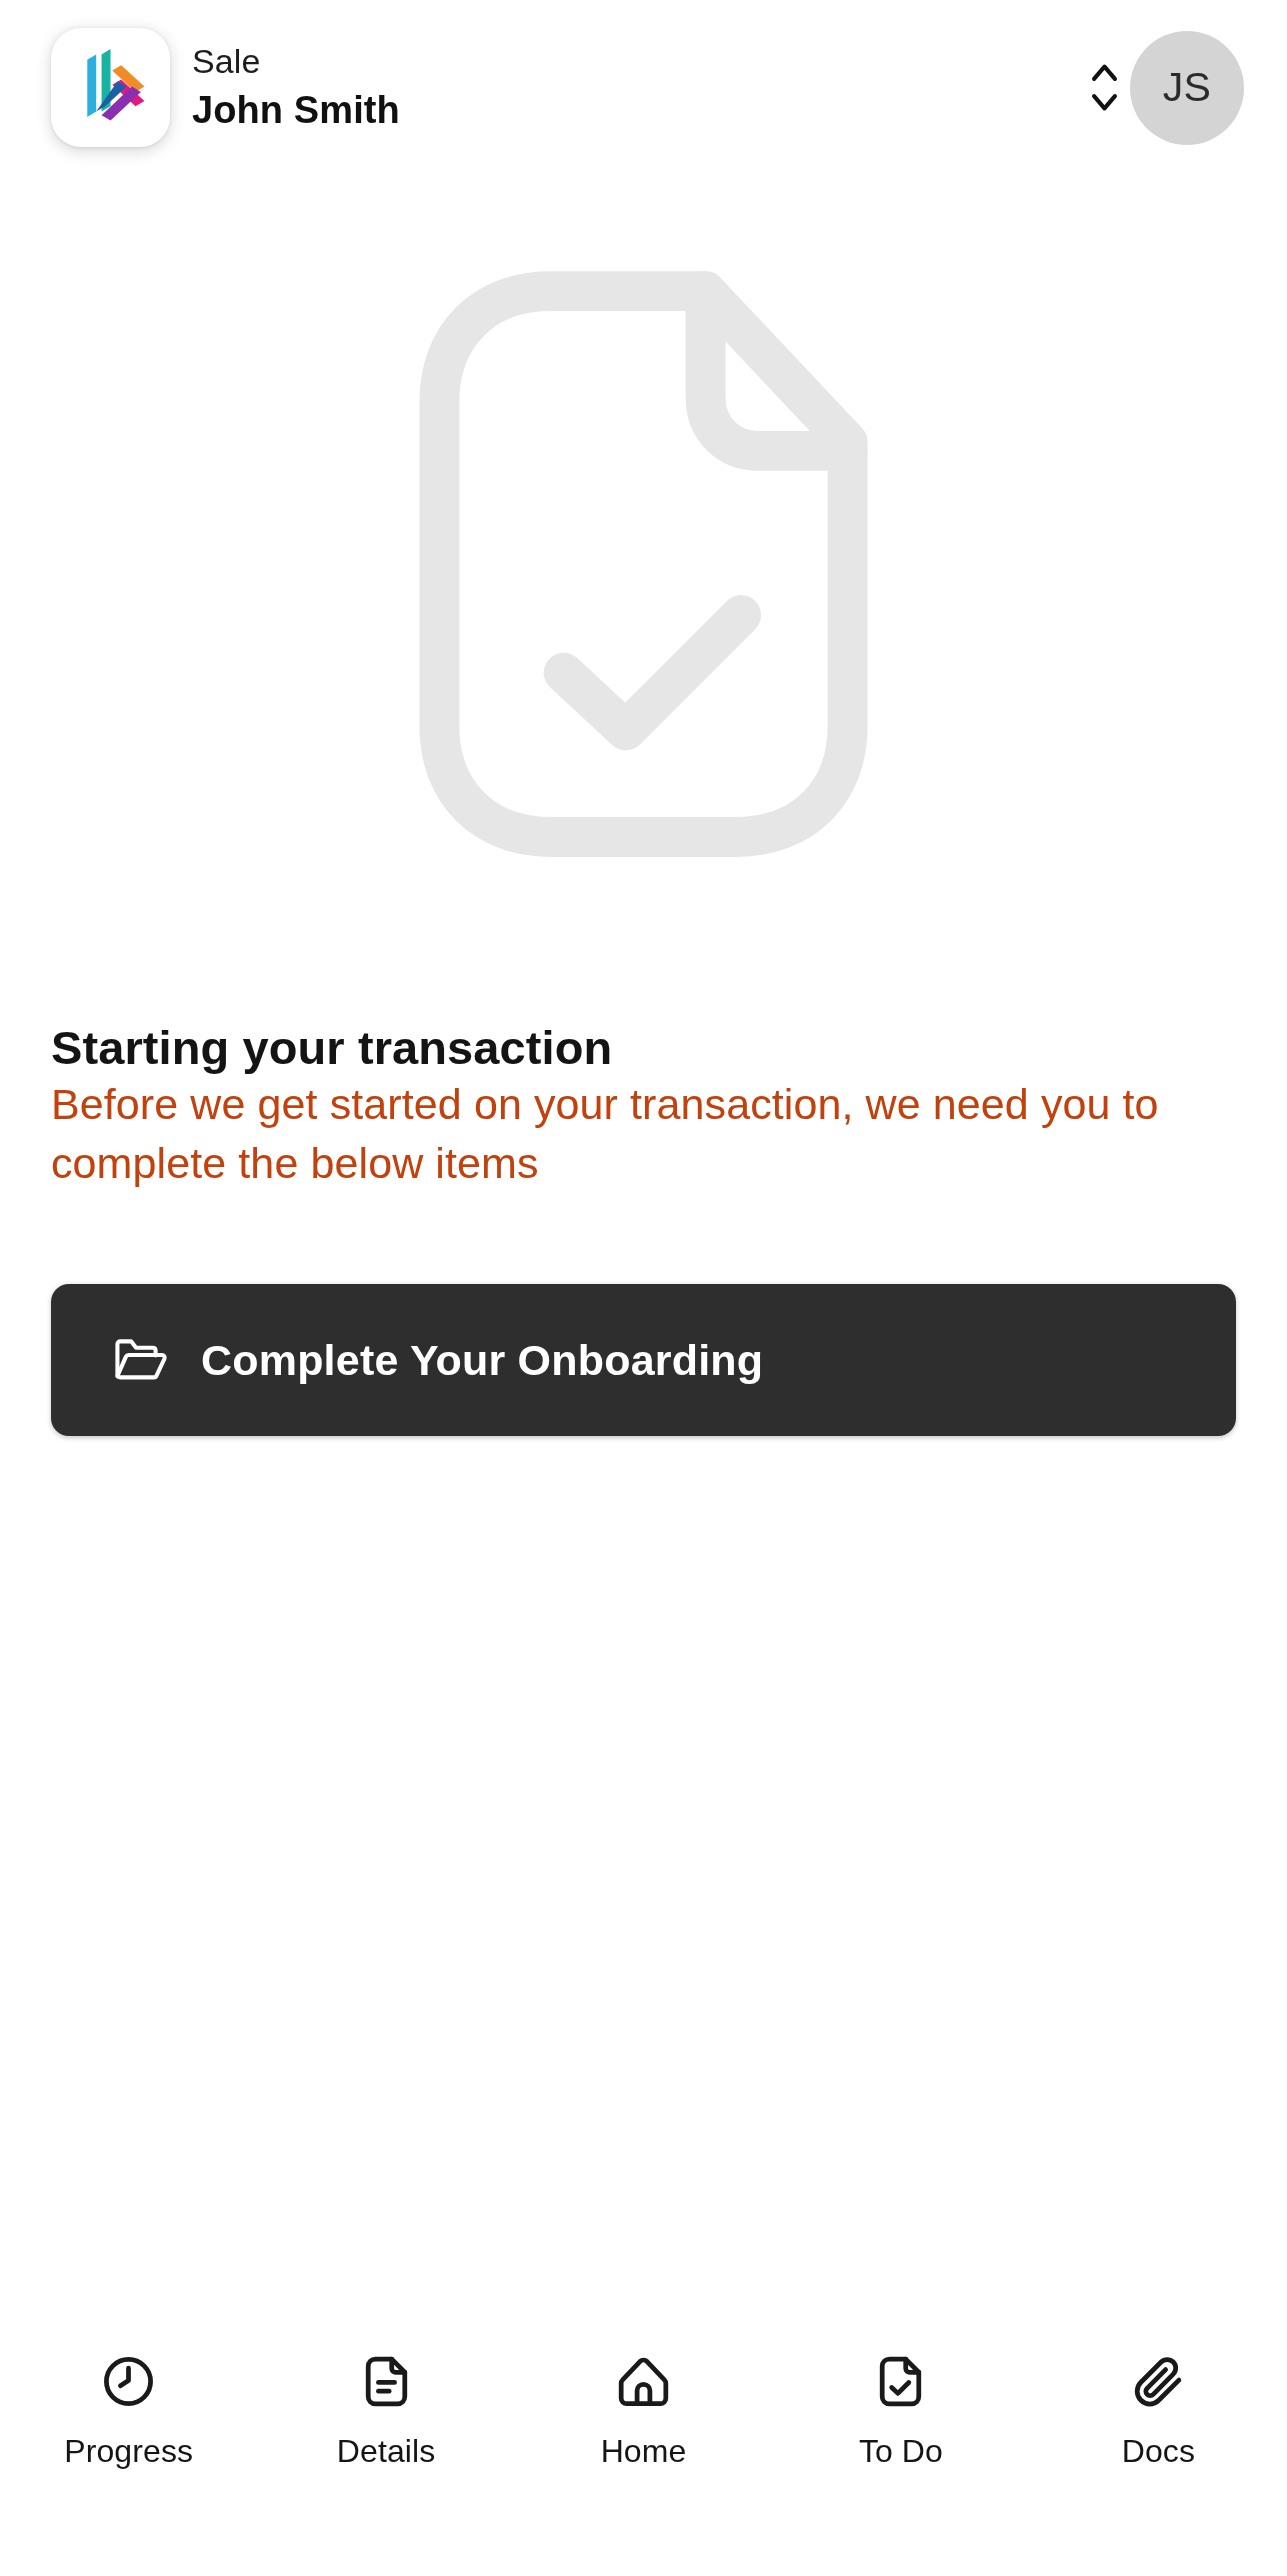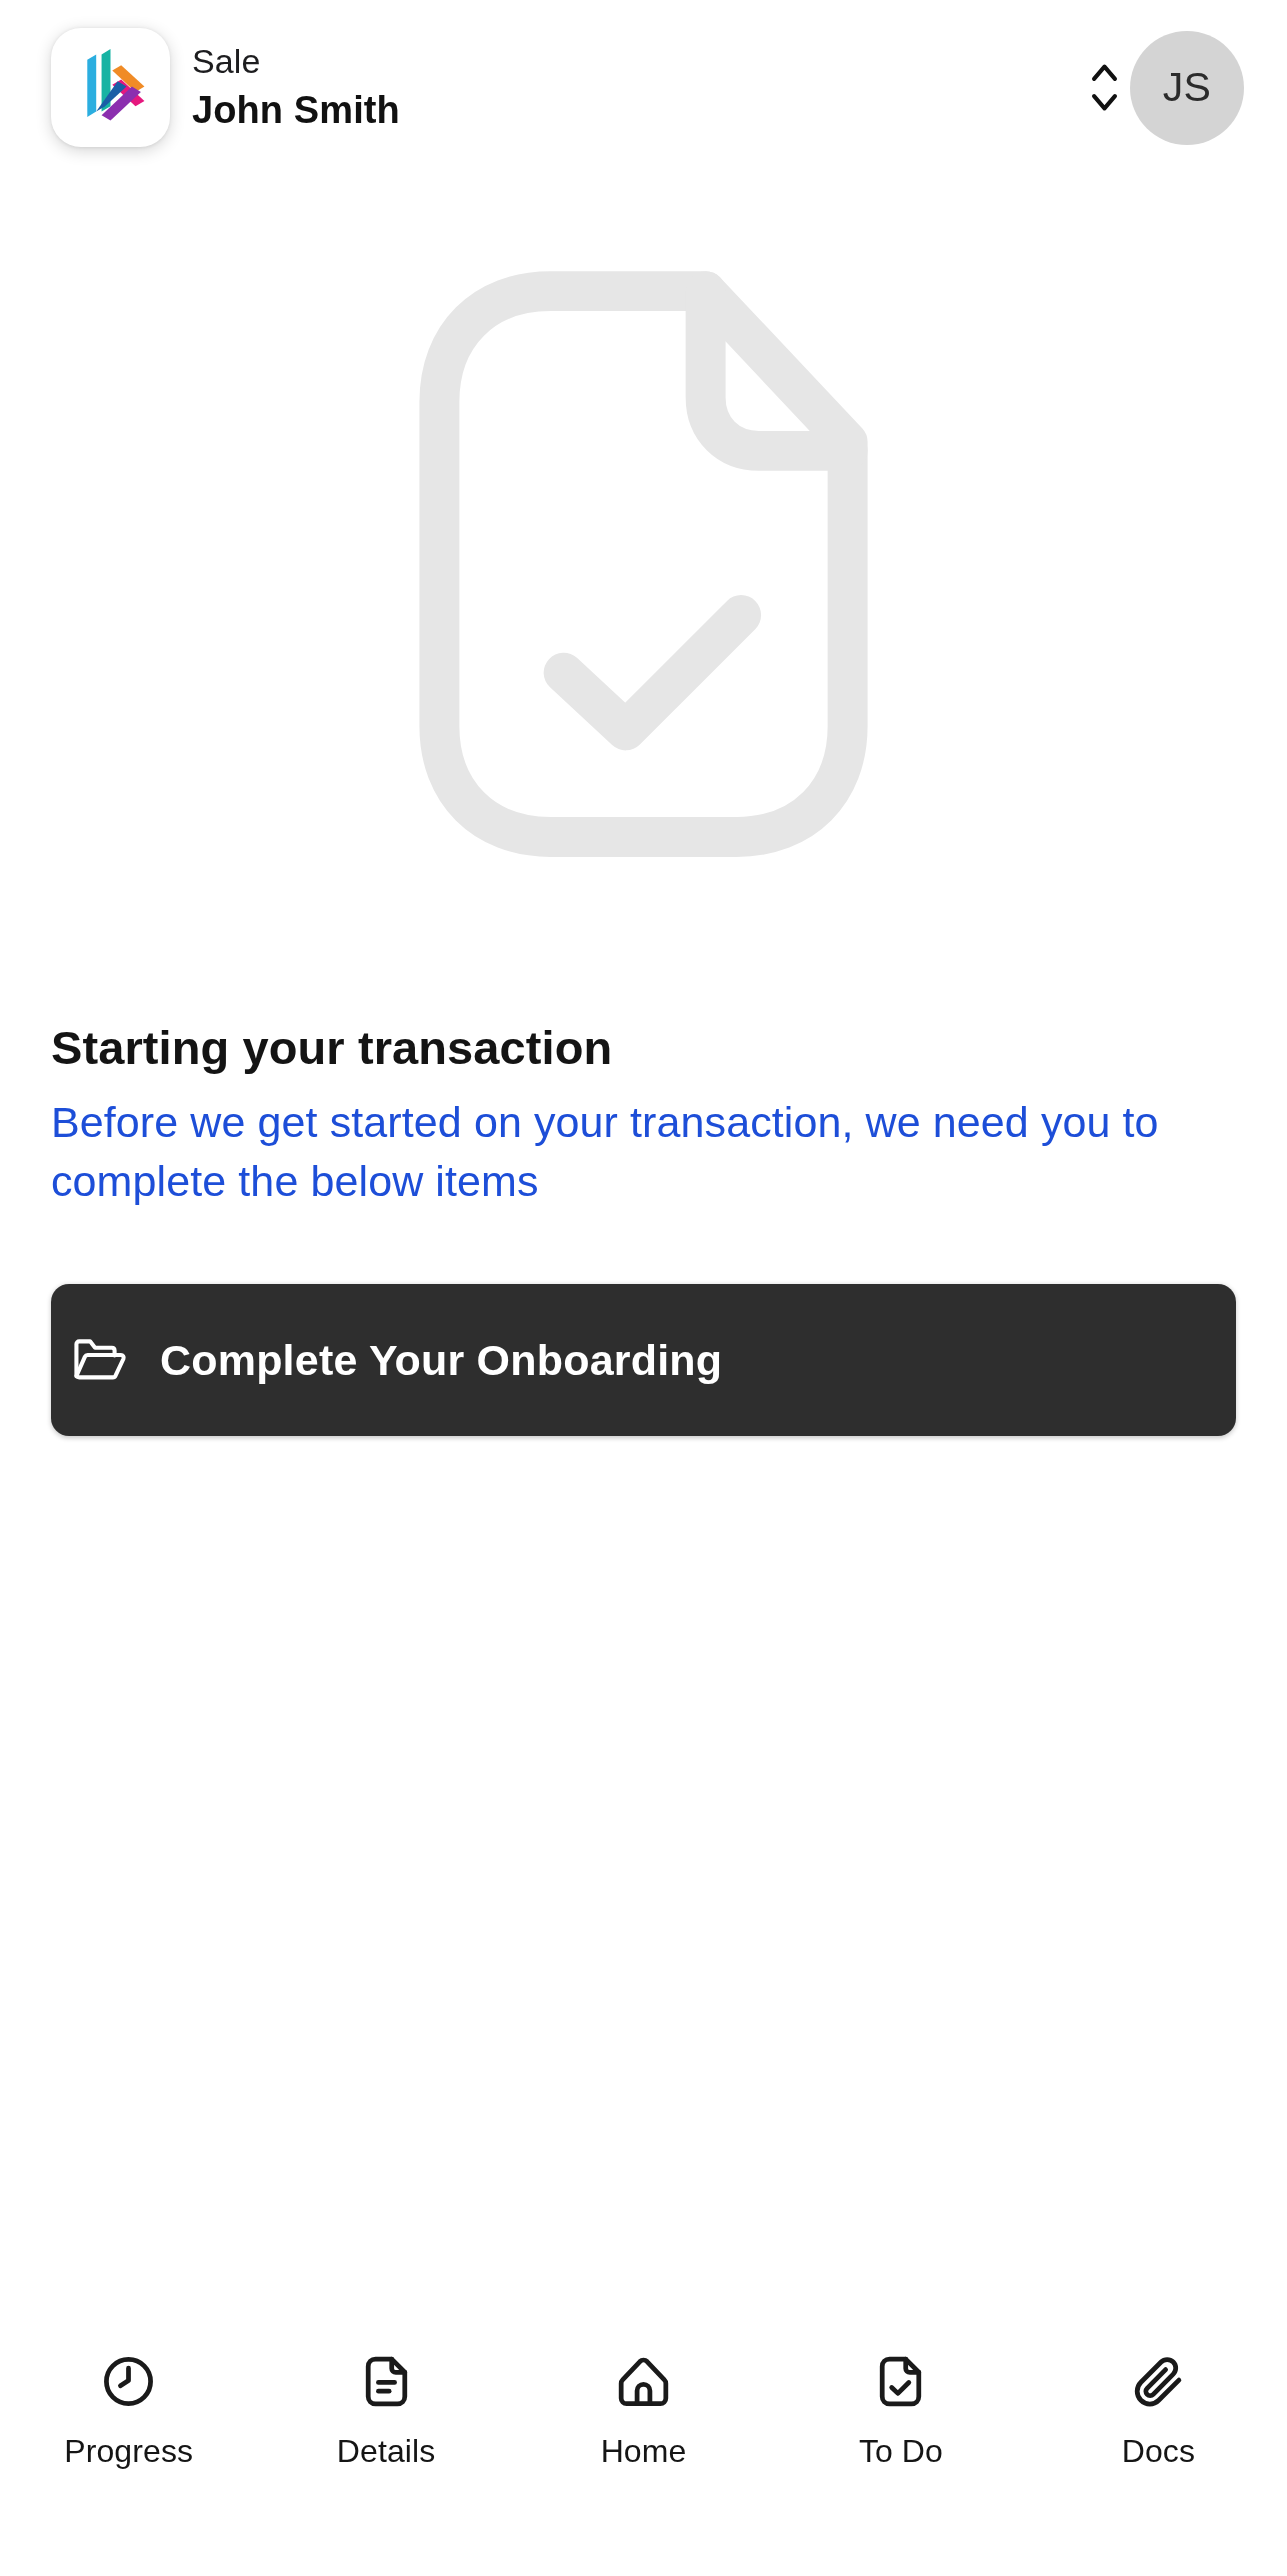--- a/index.html
+++ b/index.html
@@ -118,41 +118,40 @@
     width: 1185px;
   }
   .content-title {
     font-size: 47px;
     line-height: 1.18;
     font-weight: 700;
     color: #141414;
     letter-spacing: 0.1px;
   }
   .content-body {
-    margin-top: 18px;
     font-size: 43px;
     line-height: 1.36;
     font-weight: 400;
-    color: #1d4ed8;
+    color: #c2410c;
     letter-spacing: 0.1px;
   }
 
   
   .cta {
     position: absolute;
     top: 1284px;
     left: 51px;
     width: 1185px;
     height: 152px;
     background: #2e2e2e;
     border: none;
     border-radius: 18px;
     display: flex;
     align-items: center;
-    padding-left: 20px;
+    padding-left: 61px;
     cursor: pointer;
     box-shadow: 0 1.8px 5.4px rgba(0,0,0,0.22);
   }
   .cta-icon {
     flex: 0 0 auto;
     width: 57px;
     height: 57px;
     display: flex;
     align-items: center;
     justify-content: center;

